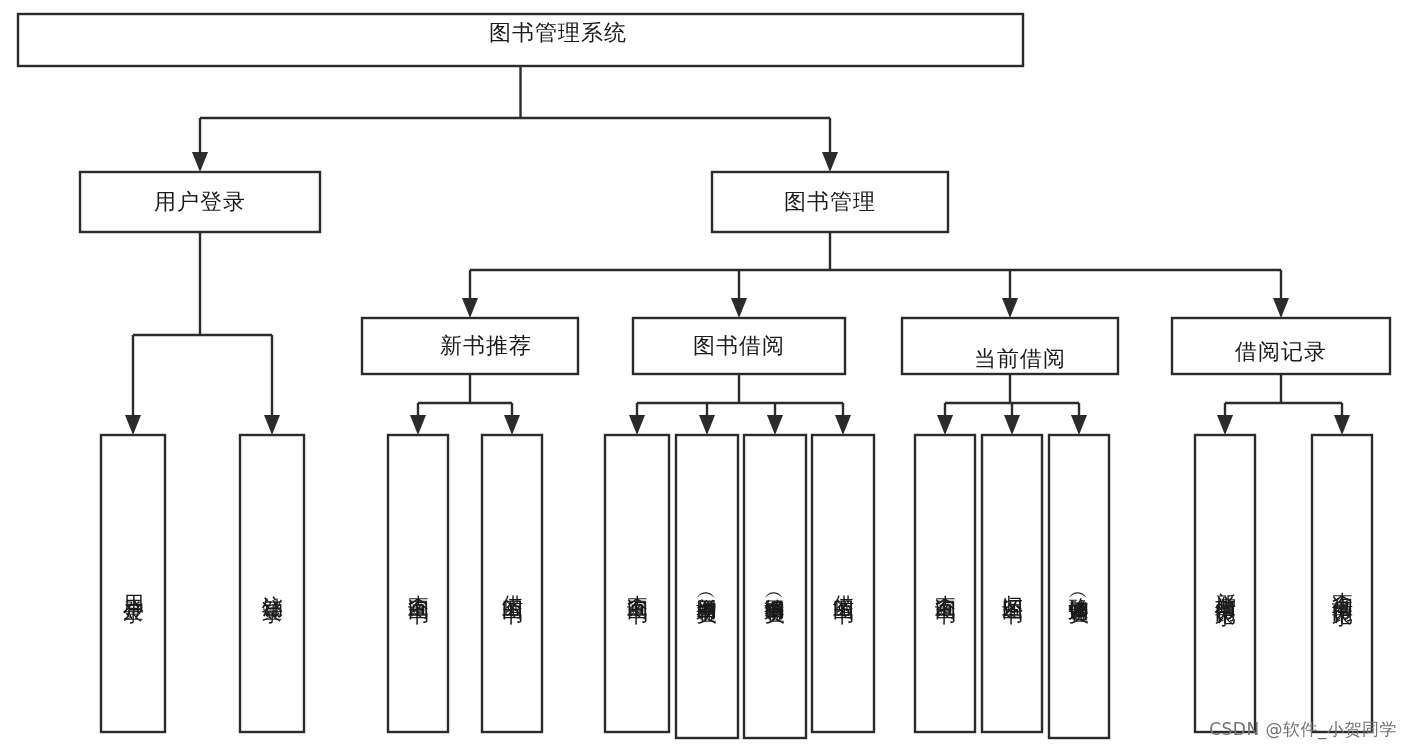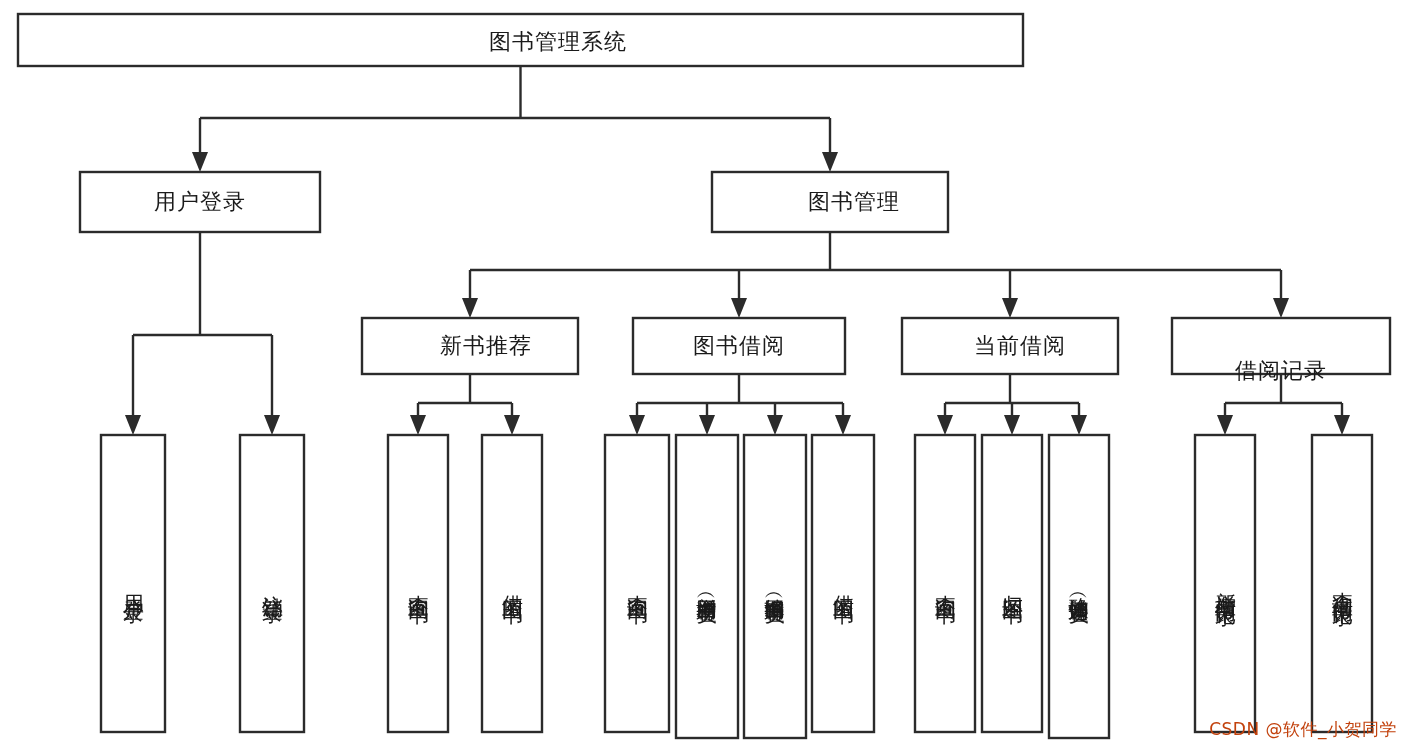--- a/index.html
+++ b/index.html
@@ -76,21 +76,21 @@
     color: #1a1a1a;
     letter-spacing: 1px;
     white-space: nowrap;
     font-family: "DejaVu Sans", "Liberation Sans", sans-serif;
   }
   #watermark {
     position: absolute;
     right: 8px;
     bottom: 6px;
     font-size: 17px;
-    color: #c2410c;
+    color: #737373;
     letter-spacing: 0.5px;
     font-family: "DejaVu Sans", "Liberation Sans", sans-serif;
     white-space: nowrap;
     pointer-events: none;
     text-align: center;
   }
 </style>
 </head>
 <body>
 
@@ -167,39 +167,39 @@
         <rect x="744" y="435" width="62" height="303" class="node-rect"></rect>
         <rect x="812" y="435" width="62" height="297" class="node-rect"></rect>
         <rect x="915" y="435" width="60" height="297" class="node-rect"></rect>
         <rect x="982" y="435" width="60" height="297" class="node-rect"></rect>
         <rect x="1049" y="435" width="60" height="303" class="node-rect"></rect>
         <rect x="1195" y="435" width="60" height="297" class="node-rect"></rect>
         <rect x="1312" y="435" width="60" height="297" class="node-rect"></rect>
       </g>
   </svg>
   <div id="labels">
-      <div class="hlabel-wrap" style="left: 18px; top: 16px; width: 1080px; height: 52px; border-radius: 13px;">
+      <div class="hlabel-wrap" style="left: 18px; top: 7px; width: 1080px; height: 52px; border-radius: 13px;">
         <div class="hlabel-text">图书管理系统</div>
       </div>
       <div class="hlabel-wrap" style="left: 80px; top: 172px; width: 240px; height: 60px;">
         <div class="hlabel-text">用户登录</div>
       </div>
-      <div class="hlabel-wrap" style="left: 712px; top: 172px; width: 236px; height: 60px; padding-left: 24px;">
+      <div class="hlabel-wrap" style="left: 712px; top: 172px; width: 236px; height: 60px;">
         <div class="hlabel-text">图书管理</div>
       </div>
       <div class="hlabel-wrap" style="left: 378px; top: 318px; width: 216px; height: 56px;">
         <div class="hlabel-text">新书推荐</div>
       </div>
       <div class="hlabel-wrap" style="left: 633px; top: 318px; width: 212px; height: 56px; align-items: center;">
         <div class="hlabel-text">图书借阅</div>
       </div>
-      <div class="hlabel-wrap" style="left: 902px; top: 318px; width: 236px; height: 56px;">
+      <div class="hlabel-wrap" style="left: 902px; top: 318px; width: 236px; height: 56px; align-items: flex-end;">
         <div class="hlabel-text">当前借阅</div>
       </div>
-      <div class="hlabel-wrap" style="left: 1172px; top: 318px; width: 218px; height: 68px; align-items: flex-end;">
+      <div class="hlabel-wrap" style="left: 1172px; top: 318px; width: 218px; height: 68px;">
         <div class="hlabel-text">借阅记录</div>
       </div>
       <div class="vlabel-wrap" style="left: 101px; top: 435px; width: 64px; height: 297px;">
         <div class="vlabel-text">用户登录</div>
       </div>
       <div class="vlabel-wrap" style="left: 240px; top: 435px; width: 64px; height: 297px;">
         <div class="vlabel-text">注销登录</div>
       </div>
       <div class="vlabel-wrap" style="left: 388px; top: 435px; width: 60px; height: 297px;">
         <div class="vlabel-text">查询图书</div>

